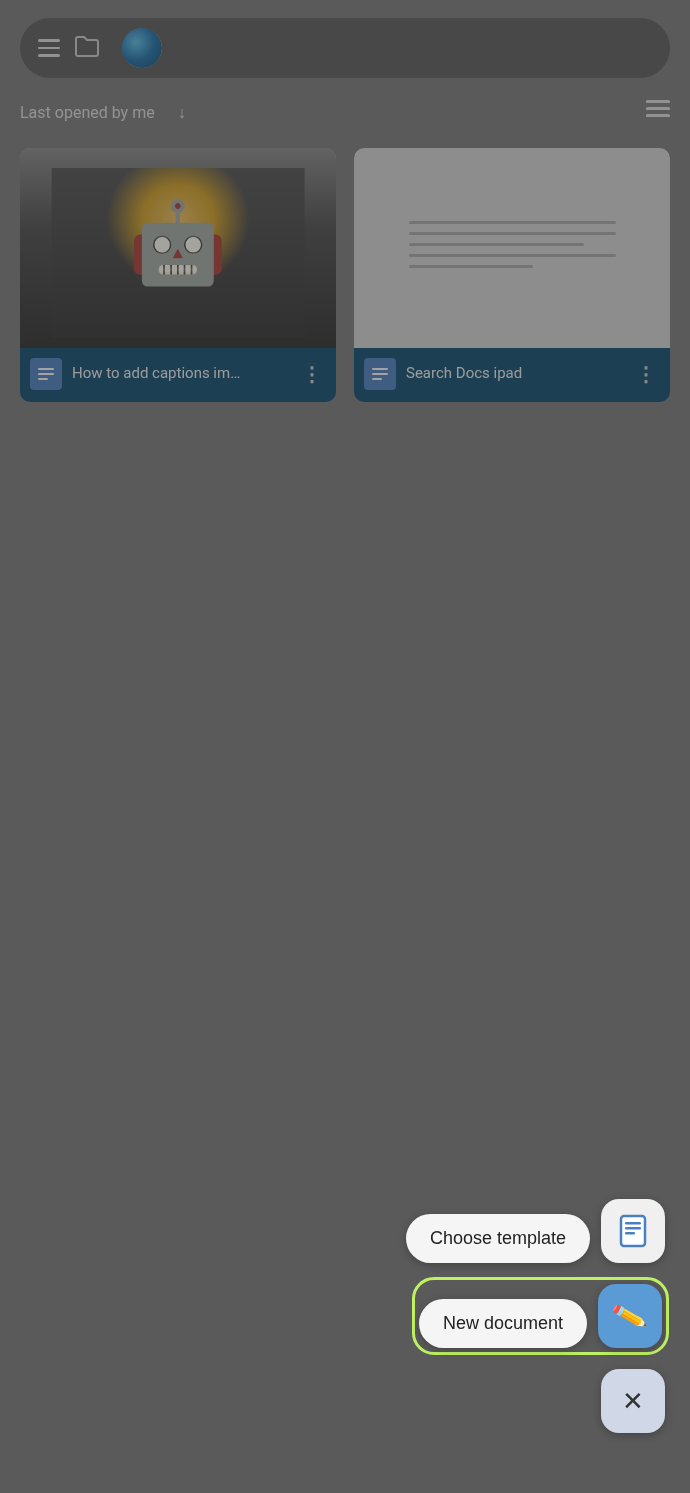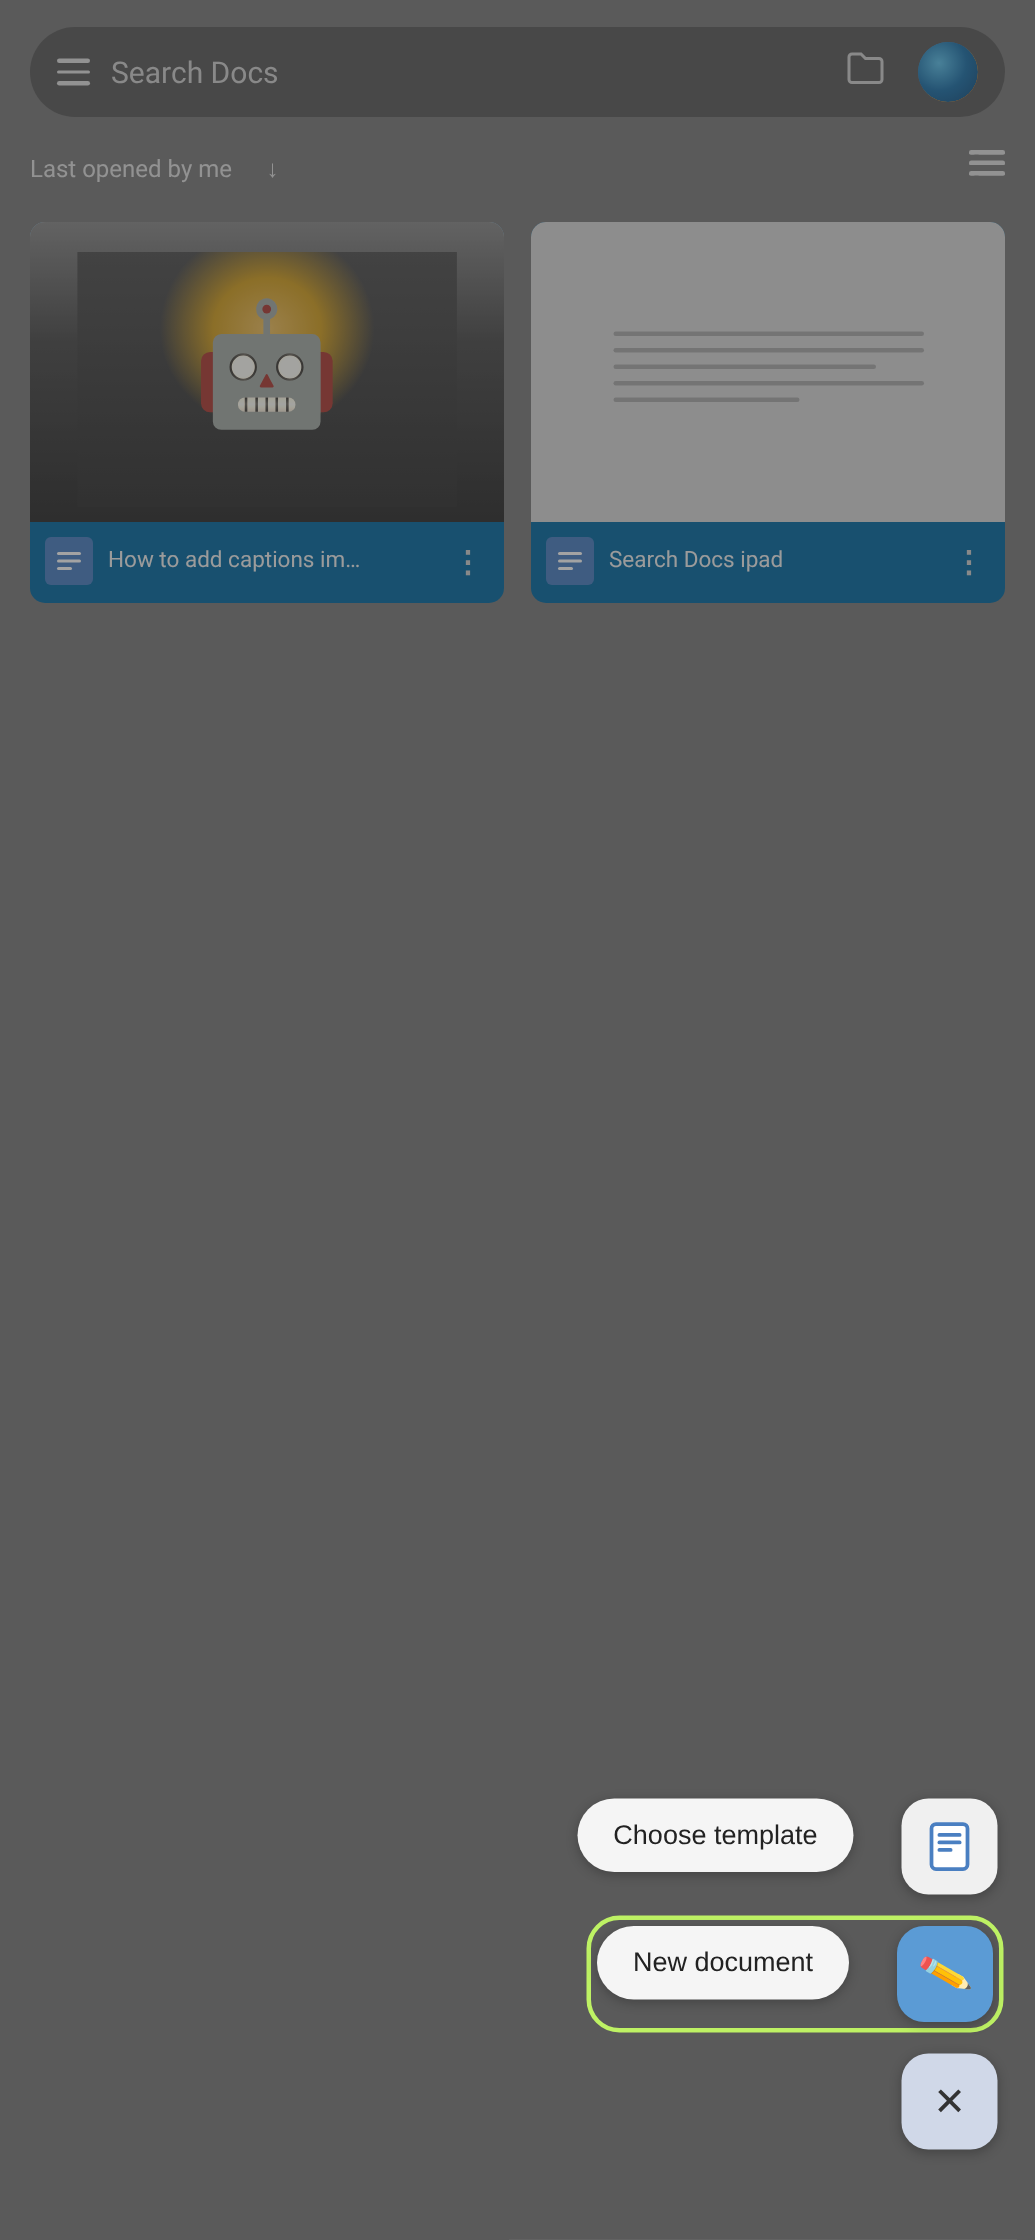--- a/index.html
+++ b/index.html
@@ -114,21 +114,21 @@
       position: absolute;
       top: 148px;
       left: 20px;
       right: 20px;
       display: grid;
       grid-template-columns: 1fr 1fr;
       gap: 18px;
     }
 
     .doc-card {
-      background: #0369a1;
+      background: #0c4a6e;
       border-radius: 10px;
       overflow: hidden;
     }
 
     .doc-thumbnail {
       width: 100%;
       height: 200px;
       background: #e8e8e8;
       display: flex;
       align-items: center;
@@ -252,22 +252,22 @@
       right: 25px;
       display: flex;
       flex-direction: column;
       align-items: flex-end;
       gap: 18px;
     }
 
     
     .fab-row {
       display: flex;
-      align-items: flex-start;
-      gap: 32px;
+      align-items: flex-end;
+      gap: 11px;
     }
 
     .fab-label-btn {
       background: #f5f5f5;
       border: none;
       border-radius: 30px;
       padding: 14px 24px;
       font-size: 18px;
       color: #222;
       cursor: pointer;
@@ -334,21 +334,20 @@
   </style>
 </head>
 <body>
 
 <div class="search-bar">
   <div class="hamburger-icon">
     <span></span>
     <span></span>
     <span></span>
   </div>
-  <span class="search-text">Search Docs</span>
   <span class="folder-icon">
     <svg width="26" height="22" viewBox="0 0 26 22" fill="none">
       <path d="M2 4C2 2.9 2.9 2 4 2H10L13 5H22C23.1 5 24 5.9 24 7V19C24 20.1 23.1 21 22 21H4C2.9 21 2 20.1 2 19V4Z" stroke="#d0d0d0" stroke-width="2" fill="none"></path>
     </svg>
   </span>
   <div class="avatar">
     <div class="avatar-inner"></div>
   </div>
 </div>
 

